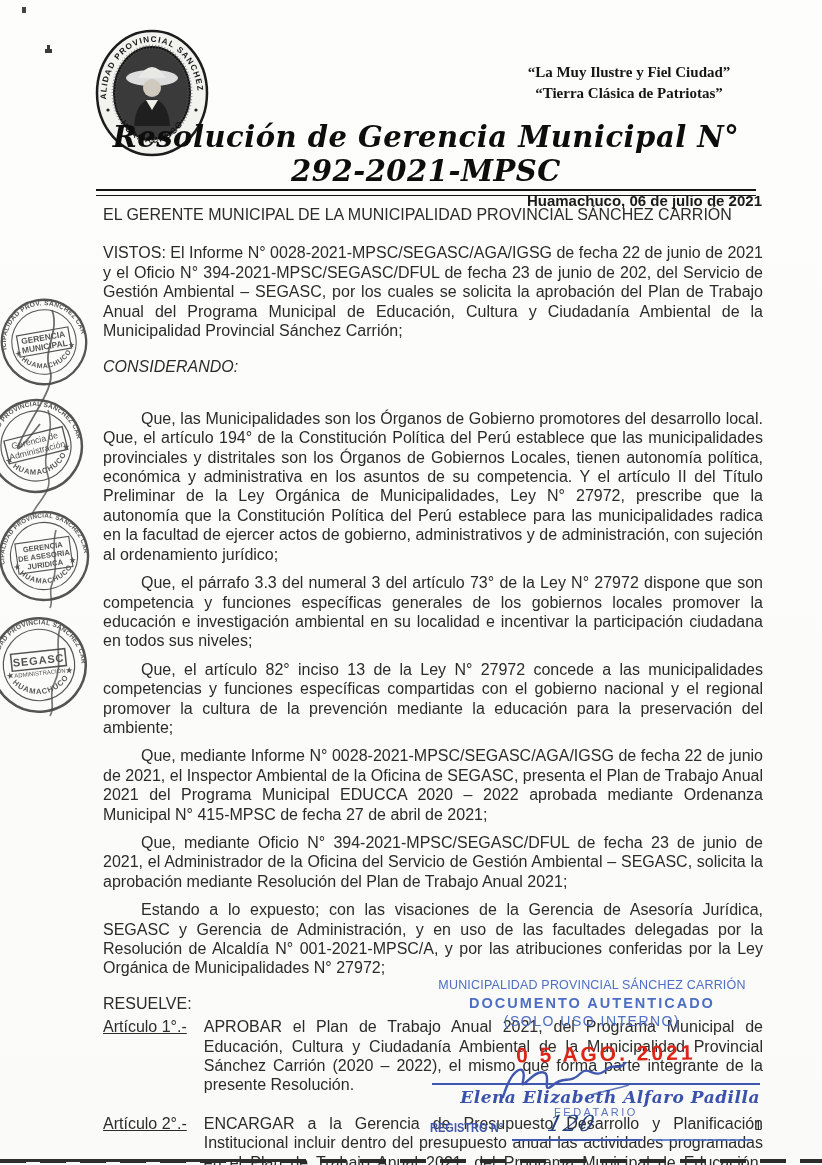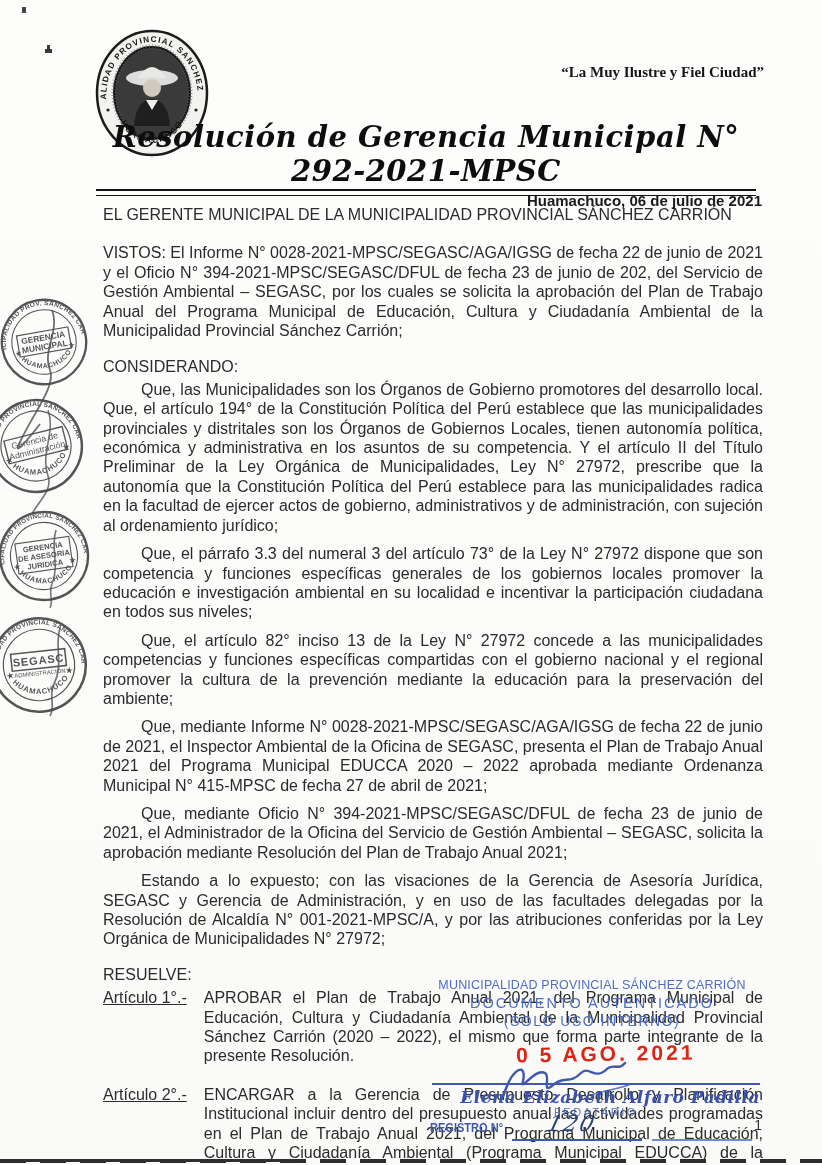--- a/index.html
+++ b/index.html
@@ -8,21 +8,21 @@
     width:822px;height:1165px;
     margin:0 auto;
     background:linear-gradient(180deg,#fdfdfc 0%,#fbfbfa 60%,#fafaf8 100%);
     overflow:hidden;
     font-family:"Liberation Sans",sans-serif;
     color:#262626;
   }
   
   .logo{position:absolute;left:90px;top:26px;width:124px;height:134px;}
   .mottos{
-    position:absolute;right:58px;top:62px;width:270px;text-align:right;
+    position:absolute;right:58px;top:62px;width:270px;text-align:center;
     font-family:"Liberation Serif",serif;font-weight:bold;font-size:15px;
     line-height:21px;color:#151515;
   }
   .title-wrap{
     position:absolute;left:96px;top:120px;width:660px;text-align:center;
     font-family:"DejaVu Serif",serif;font-style:italic;font-weight:bold;
     font-size:29px;color:#0d0d0d;letter-spacing:0.5px;
   }
   .title-outer{display:inline-block;border-bottom:1px solid #141414;padding-bottom:4px;}
   .title-inner{display:inline-block;border-bottom:2px solid #141414;padding-bottom:1px;}
@@ -31,21 +31,21 @@
     font-weight:bold;font-size:15px;color:#1a1a1a;
   }
   
   .content{
     position:absolute;left:103px;top:205px;width:660px;
     font-size:16px;line-height:19.4px;text-align:justify;color:#2b2b2b;
   }
   .addressee{margin:0 0 19px 0;}
   .para{margin:0 0 9px 0;}
   .vistos{margin-bottom:17px;}
-  .label-line{margin:14px 0 3px 0;}
+  .label-line{margin:14px 0 32px 0;font-style:italic;}
   .indent{text-indent:38px;}
   .resuelve{margin:16px 0 4px 0;}
   .article{display:flex;margin:0 0 19px 0;}
   .article-label{
     flex:0 0 80px;margin-right:17px;text-decoration:underline;white-space:nowrap;
   }
   .article-text{flex:1;text-align:justify;}
   
   .left-stamps{position:absolute;left:-10px;top:292px;width:120px;height:480px;}
   .ink-stamp{position:absolute;opacity:0.88;}
@@ -53,21 +53,21 @@
   .stamp-2{left:-4px;top:104px;width:100px;height:100px;transform:rotate(-14deg);}
   .stamp-3{left:6px;top:216px;width:96px;height:96px;transform:rotate(-8deg);}
   .stamp-4{left:-2px;top:322px;width:102px;height:102px;transform:rotate(-6deg);}
   .stamp-sigs{position:absolute;left:0;top:0;width:120px;height:480px;}
   
   .auth-stamp{
     position:absolute;left:412px;top:977px;width:360px;text-align:center;
     color:#4d6ec4;
   }
   .auth-l1{font-size:13px;letter-spacing:0.2px;transform:scaleX(0.96);}
-  .auth-l2{font-size:14.5px;letter-spacing:2px;margin-top:3px;}
+  .auth-l2{font-size:14.5px;letter-spacing:2px;margin-top:3px;font-weight:bold;}
   .auth-l3{font-size:14px;letter-spacing:1.5px;margin-top:2px;}
   .date-stamp{
     position:absolute;left:516px;top:1042px;
     color:#dd2517;font-weight:bold;font-size:21px;letter-spacing:3px;
     transform:rotate(-1deg);white-space:nowrap;
   }
   .sig-blue{position:absolute;left:495px;top:1055px;width:150px;height:50px;}
   .sig-name{
     position:absolute;left:432px;top:1083px;width:328px;text-align:right;
     border-top:2px solid #3f57ae;padding-top:2px;
@@ -131,20 +131,21 @@
         <textPath href="#logo-top-arc" startOffset="50%" text-anchor="middle">MUNICIPALIDAD PROVINCIAL SANCHEZ CARRION</textPath>
       </text>
       <text font-size="8.5" letter-spacing="1.5" fill="#161616">
         <textPath href="#logo-bot-arc" startOffset="50%" text-anchor="middle">HUAMACHUCO</textPath>
       </text>
     </svg>
   </div>
 
   <div class="mottos">
     <div>“La Muy Ilustre y Fiel Ciudad”</div>
+    <div>“Tierra Clásica de Patriotas”</div>
   </div>
 
   <div class="title-wrap">
     <span class="title-outer"><span class="title-inner">Resolución de Gerencia Municipal N° 292-2021-MPSC</span></span>
   </div>
 
   <div class="dateline">Huamachuco, 06 de julio de 2021</div>
 
   <div class="content">
     <p class="addressee">EL GERENTE MUNICIPAL DE LA MUNICIPALIDAD PROVINCIAL SÁNCHEZ CARRIÓN</p>

